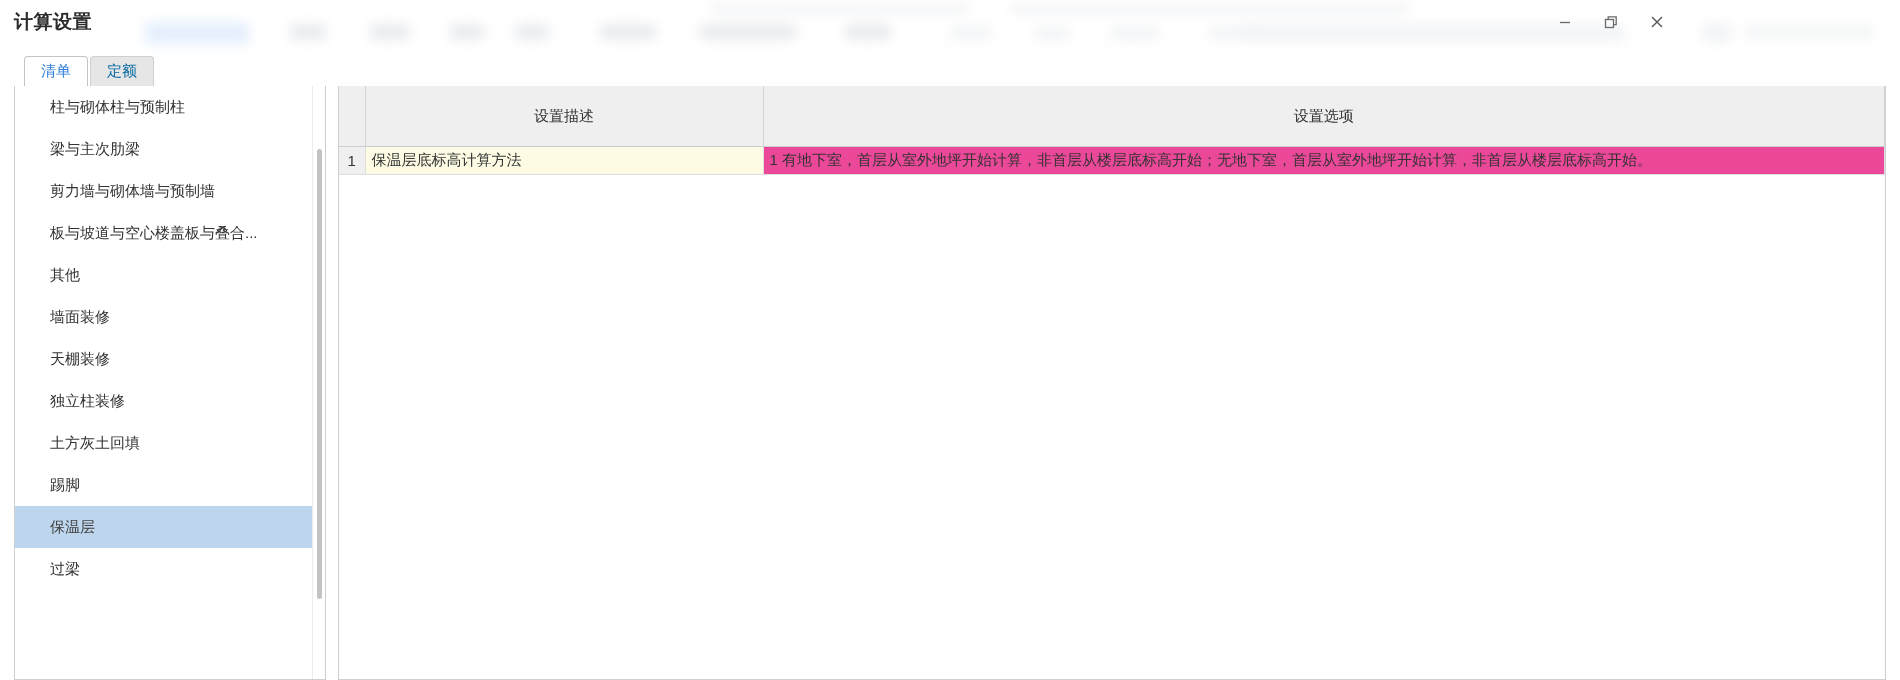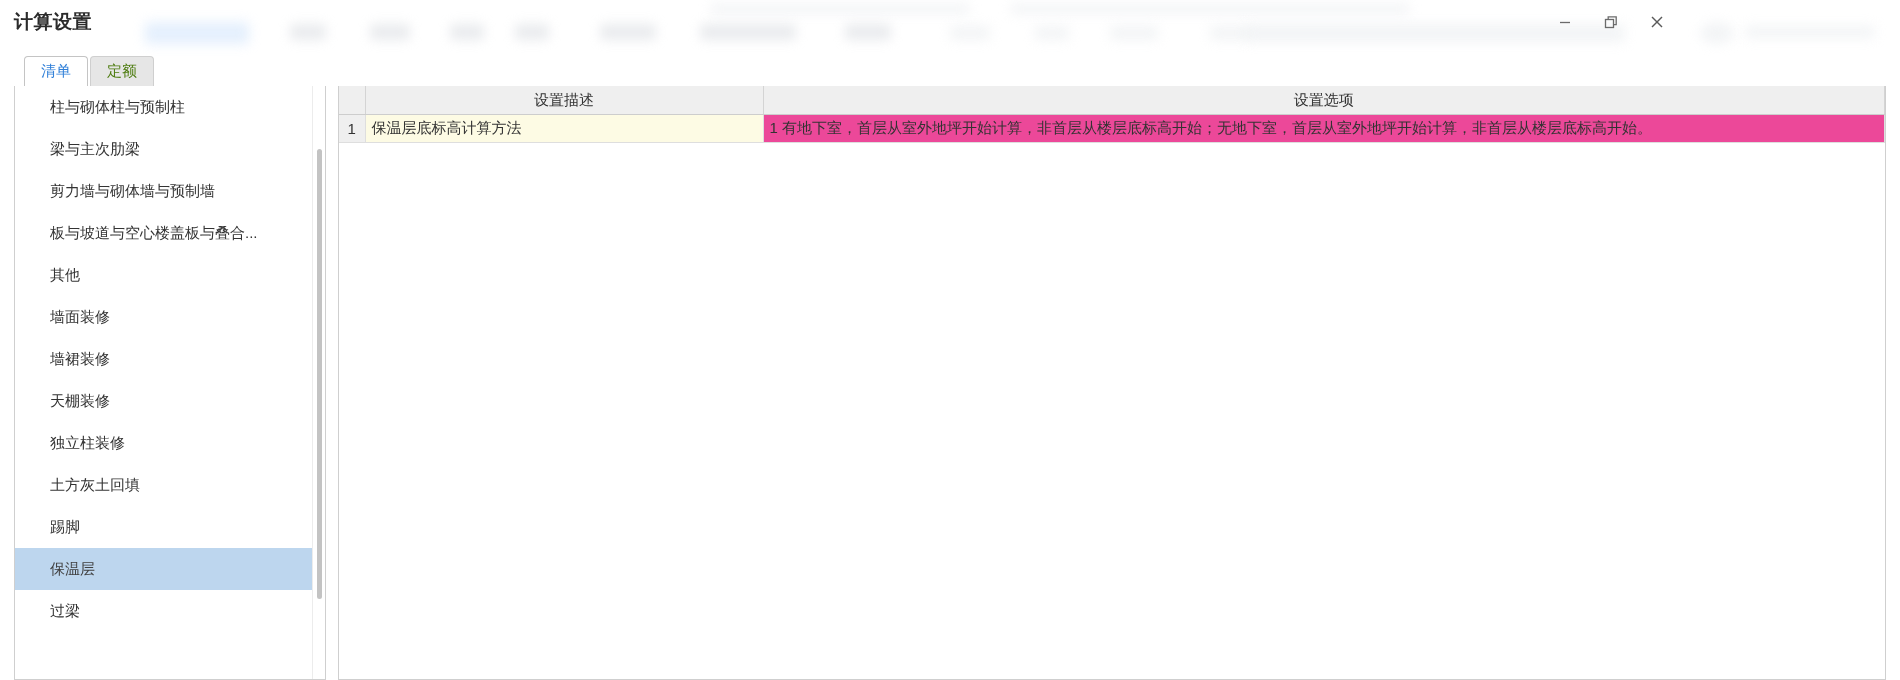--- a/index.html
+++ b/index.html
@@ -85,21 +85,21 @@
     z-index: 6;
     height: 30px;
   }
   .tab {
     font-size: 15px;
     padding: 5px 16px 6px 16px;
     border: 1px solid #cfcfcf;
     border-bottom: none;
     border-radius: 4px 4px 0 0;
     background: #e6e6e6;
-    color: #4d7c0f;
+    color: #0369a1;
     margin-right: 2px;
     cursor: default;
     line-height: 18px;
     position: relative;
   }
   .tab.active {
     background: #ffffff;
     color: #2f7fd8;
     border-color: #c4c4c4;
     z-index: 2;
@@ -187,21 +187,21 @@
     table-layout: fixed;
   }
   table.grid th {
     background: #efefef;
     border-right: 1px solid #d4d4d4;
     border-bottom: 1px solid #cdcdcd;
     font-size: 15px;
     font-weight: normal;
     color: #333333;
     height: 28px;
-    padding: 0;
+    padding: 16px;
     text-align: center;
     cursor: default;
   }
   table.grid td {
     border-right: 1px solid #dedede;
     border-bottom: 1px solid #dedede;
     font-size: 15px;
     height: 27px;
     padding: 0 6px;
     color: #333333;
@@ -290,21 +290,20 @@
 <div class="body-area">
 
   <div class="sidebar">
     <div class="sidebar-list">
       <div class="sidebar-item">柱与砌体柱与预制柱</div>
       <div class="sidebar-item">梁与主次肋梁</div>
       <div class="sidebar-item">剪力墙与砌体墙与预制墙</div>
       <div class="sidebar-item">板与坡道与空心楼盖板与叠合...</div>
       <div class="sidebar-item">其他</div>
       <div class="sidebar-item">墙面装修</div>
-      <div class="sidebar-item">墙裙装修</div>
       <div class="sidebar-item">天棚装修</div>
       <div class="sidebar-item">独立柱装修</div>
       <div class="sidebar-item">土方灰土回填</div>
       <div class="sidebar-item">踢脚</div>
       <div class="sidebar-item selected">保温层</div>
       <div class="sidebar-item">过梁</div>
     </div>
     <div class="sb-track">
       <div class="sb-thumb"></div>
     </div>

